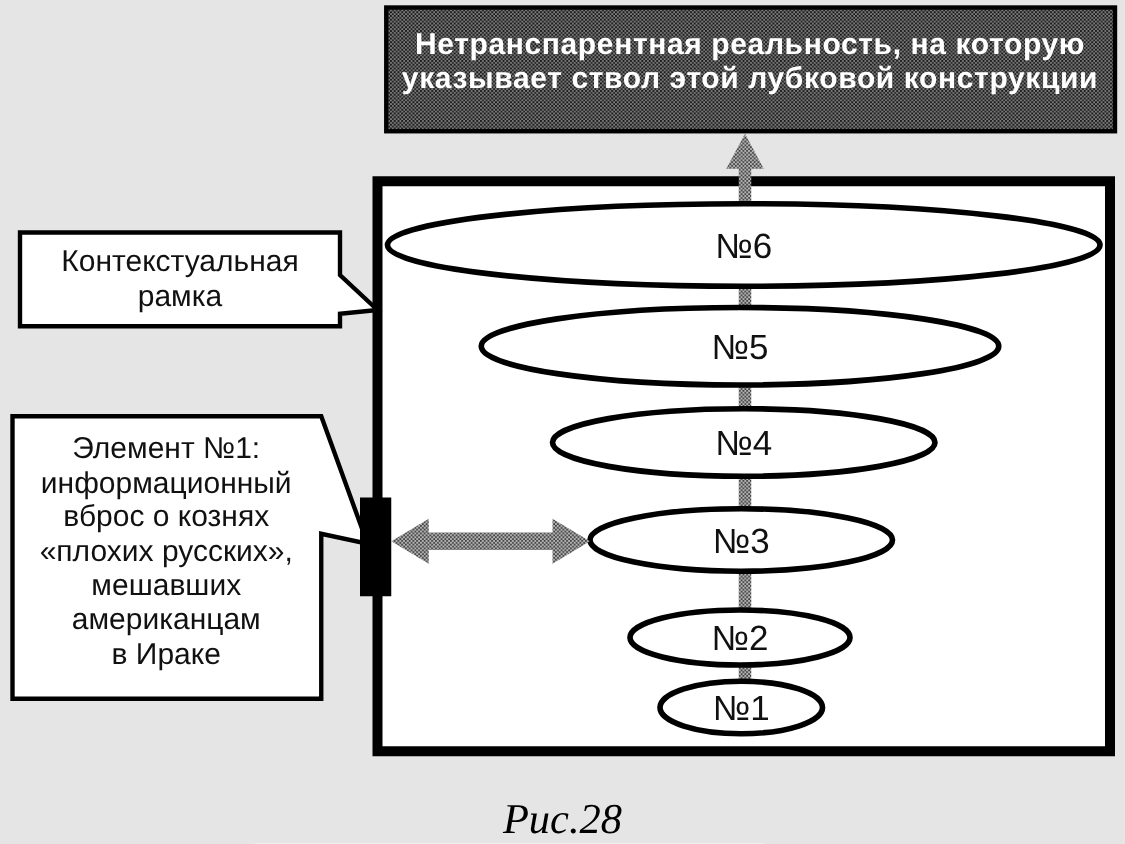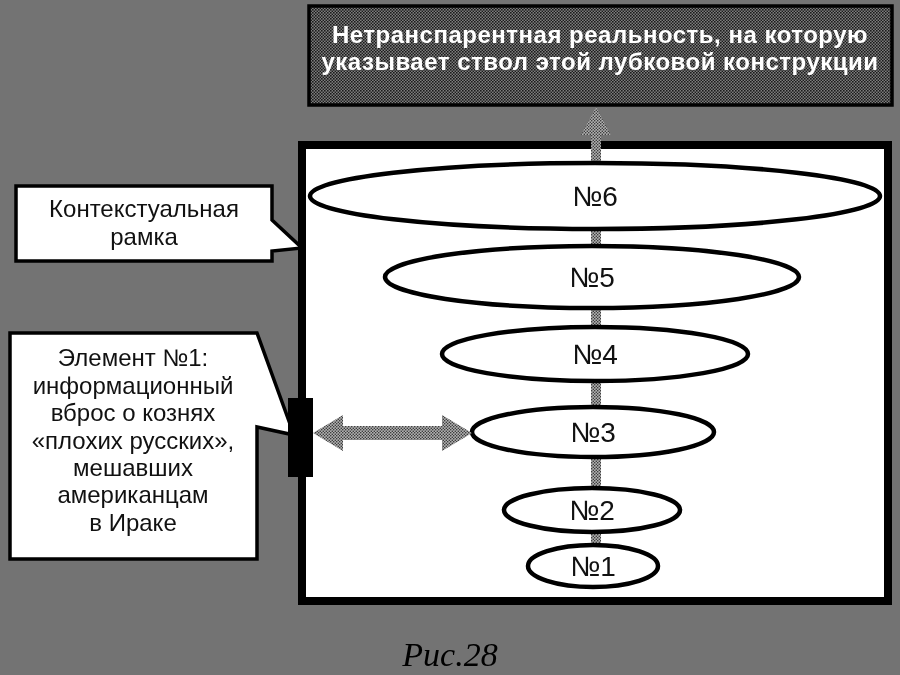--- a/index.html
+++ b/index.html
@@ -4,21 +4,21 @@
 <style>
   html, body {
     margin: 0;
     padding: 0;
     background: #ffffff;
   }
   .figure {
     position: relative;
     width: 900px;
     height: 675px;
-    background: #737373;
+    background: #e5e5e5;
     overflow: hidden;
     font-family: "Liberation Sans", "DejaVu Sans", sans-serif;
   }
   svg { display: block; }
   text {
     font-family: "Liberation Sans", "DejaVu Sans", sans-serif;
   }
   .banner-text {
     font-size: 24px;
     font-weight: bold;

